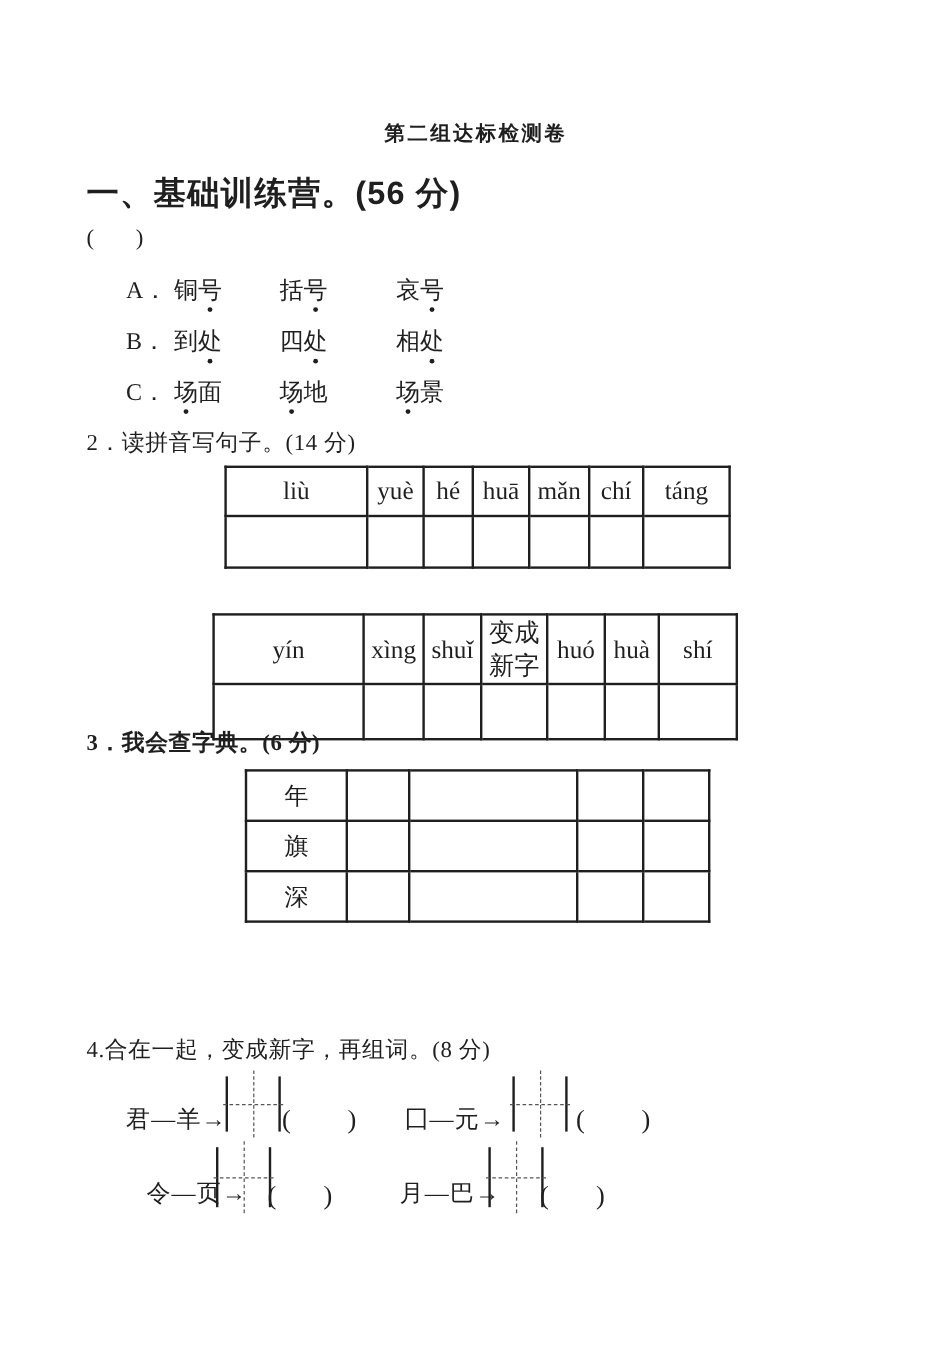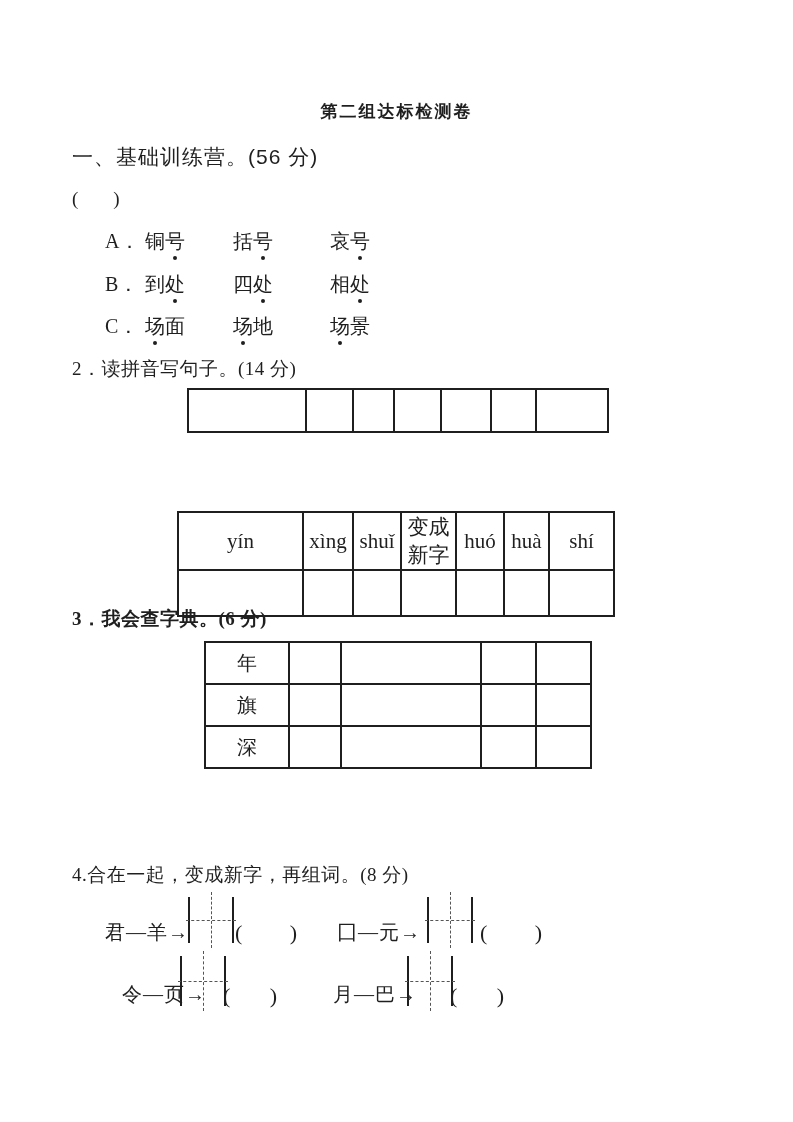--- a/index.html
+++ b/index.html
@@ -12,21 +12,21 @@
   
   .title{
     left:0;top:100px;width:793px;text-align:center;
     font-family:"Liberation Sans","DejaVu Sans",sans-serif;
     font-weight:bold;font-size:17px;letter-spacing:2px;
   }
   
   .sec-head{
     left:72px;top:143px;
     font-family:"Liberation Sans","DejaVu Sans",sans-serif;
-    font-weight:normal;font-size:21px;letter-spacing:1px;
+    font-weight:bold;font-size:27px;letter-spacing:1px;
   }
   
   .qlabel{font-size:19px;letter-spacing:0.5px;white-space:nowrap;display:flex;align-items:center;}
   
   .opt-row{left:105px;height:28px;width:320px;font-size:20px;}
   .opt-row .tag{position:absolute;left:0;top:0;}
   .opt-row .word{position:absolute;top:0;white-space:nowrap;}
   .w1{left:40px;} .w2{left:128px;} .w3{left:225px;}
   .dotchar{position:relative;display:inline-block;}
   .dotchar::after{
@@ -100,20 +100,29 @@
   <colgroup>
       <col style="width:118px">
       <col style="width:47px">
       <col style="width:41px">
       <col style="width:47px">
       <col style="width:50px">
       <col style="width:45px">
       <col style="width:72px">
     </colgroup>
   <tbody>
+      <tr class="hrow">
+    <td>liù</td>
+    <td>yuè</td>
+    <td>hé</td>
+    <td>huā</td>
+    <td>mǎn</td>
+    <td>chí</td>
+    <td>táng</td>
+  </tr>
   <tr class="arow">
     <td></td>
         <td></td>
         <td></td>
         <td></td>
         <td></td>
         <td></td>
         <td></td>
   </tr>
 </tbody>

